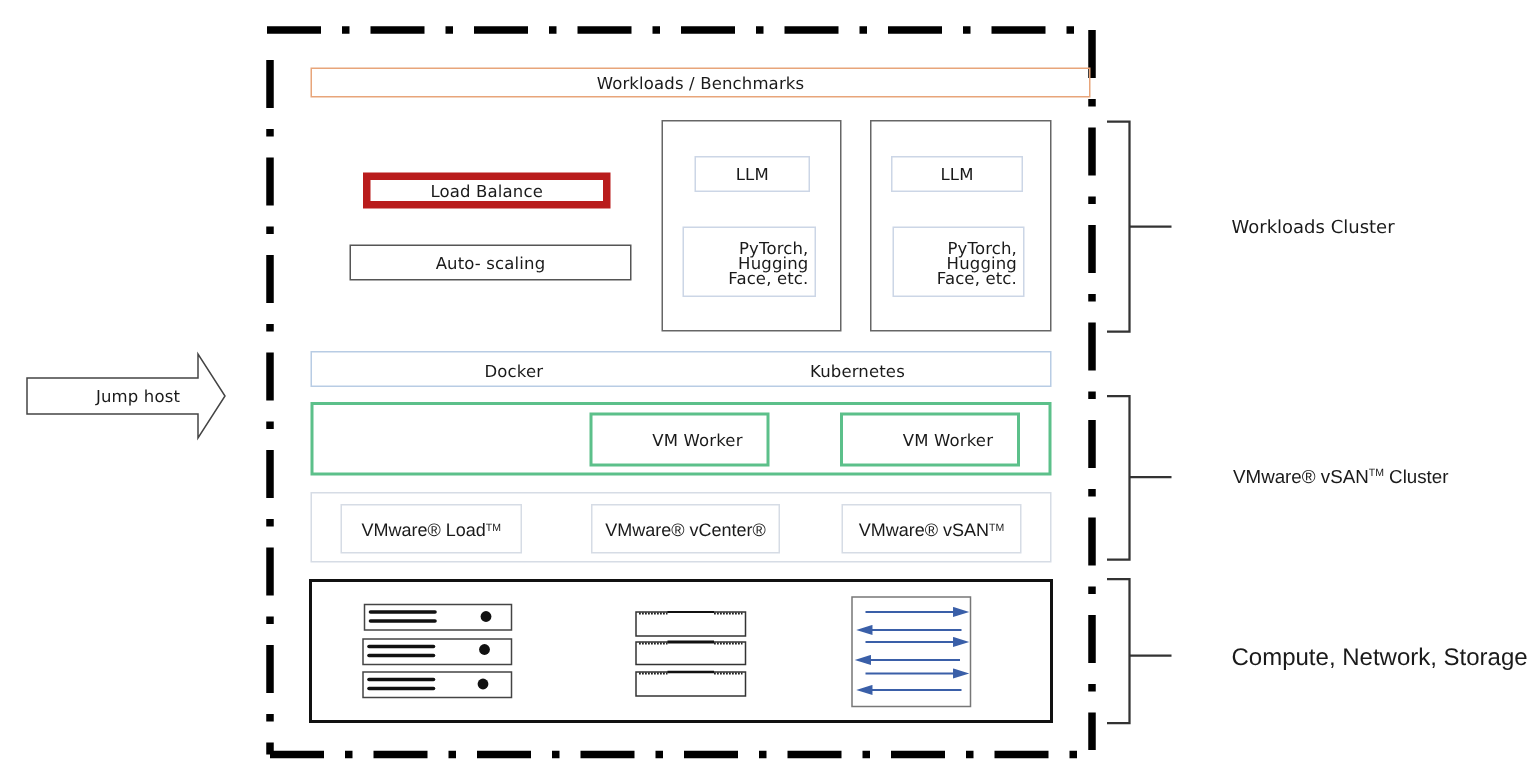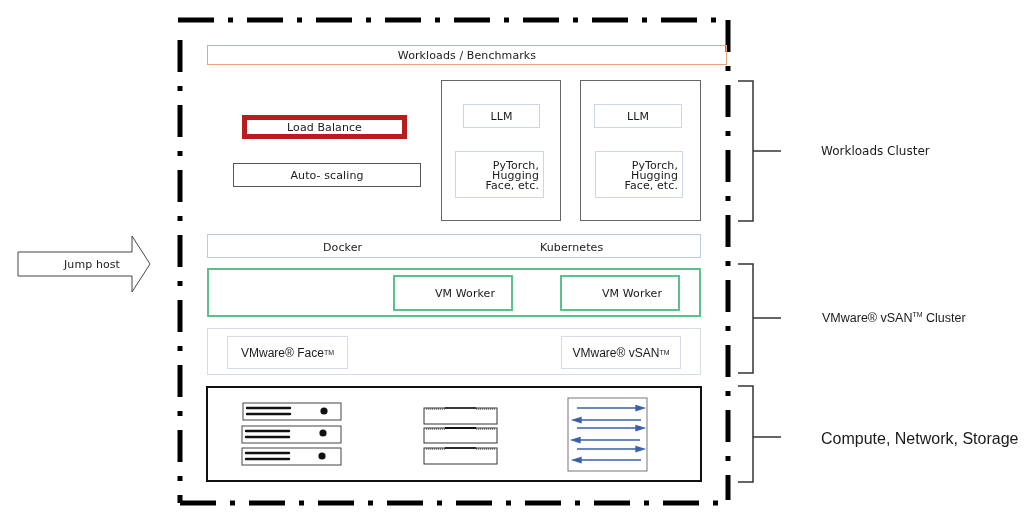--- a/index.html
+++ b/index.html
@@ -65,22 +65,25 @@
   <span class="abs" style="left:332px;top:6px;">Kubernetes</span>
 </div>
 
 <div class="abs" style="left:207px;top:268px;width:494px;height:49px;border:2px solid #5cc08a;">
   <div class="abs box calibri" style="left:184px;top:5px;width:120px;height:36px;border:2px solid #5cc08a;padding-left:24px;">VM Worker</div>
   <div class="abs box calibri" style="left:351px;top:5px;width:120px;height:36px;border:2px solid #5cc08a;padding-left:24px;">VM Worker</div>
 </div>
 
 <div class="abs" style="left:207px;top:328px;width:494px;height:47px;border:1px solid #d6dce5;">
   <div class="abs box arial" style="left:19px;top:7px;width:121px;height:33px;border:1px solid #d6dce5;">
-    <span>VMware® Face</span>
+    <span>VMware® Load</span>
       <sup>TM</sup>
+  </div>
+  <div class="abs box arial" style="left:186px;top:7px;width:126px;height:33px;border:1px solid #d6dce5;">
+    <span>VMware® vCenter®</span>
   </div>
   <div class="abs box arial" style="left:353px;top:7px;width:120px;height:33px;border:1px solid #d6dce5;">
     <span>VMware® vSAN</span>
       <sup>TM</sup>
   </div>
 </div>
 
 <div class="abs" style="left:206px;top:386px;width:496px;height:96px;border:2px solid #111;"></div>
 
 <svg width="1024" height="521" style="pointer-events:none;">

